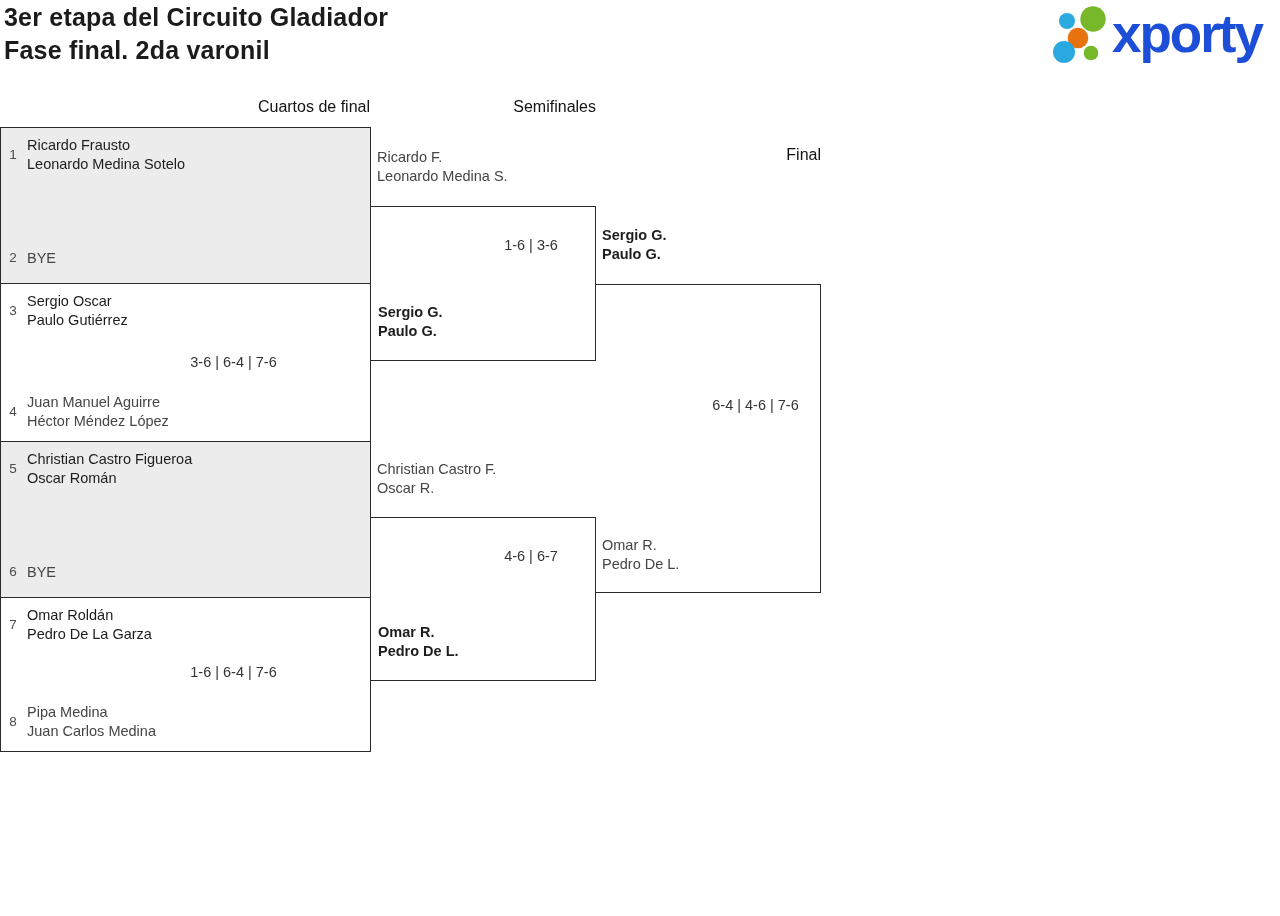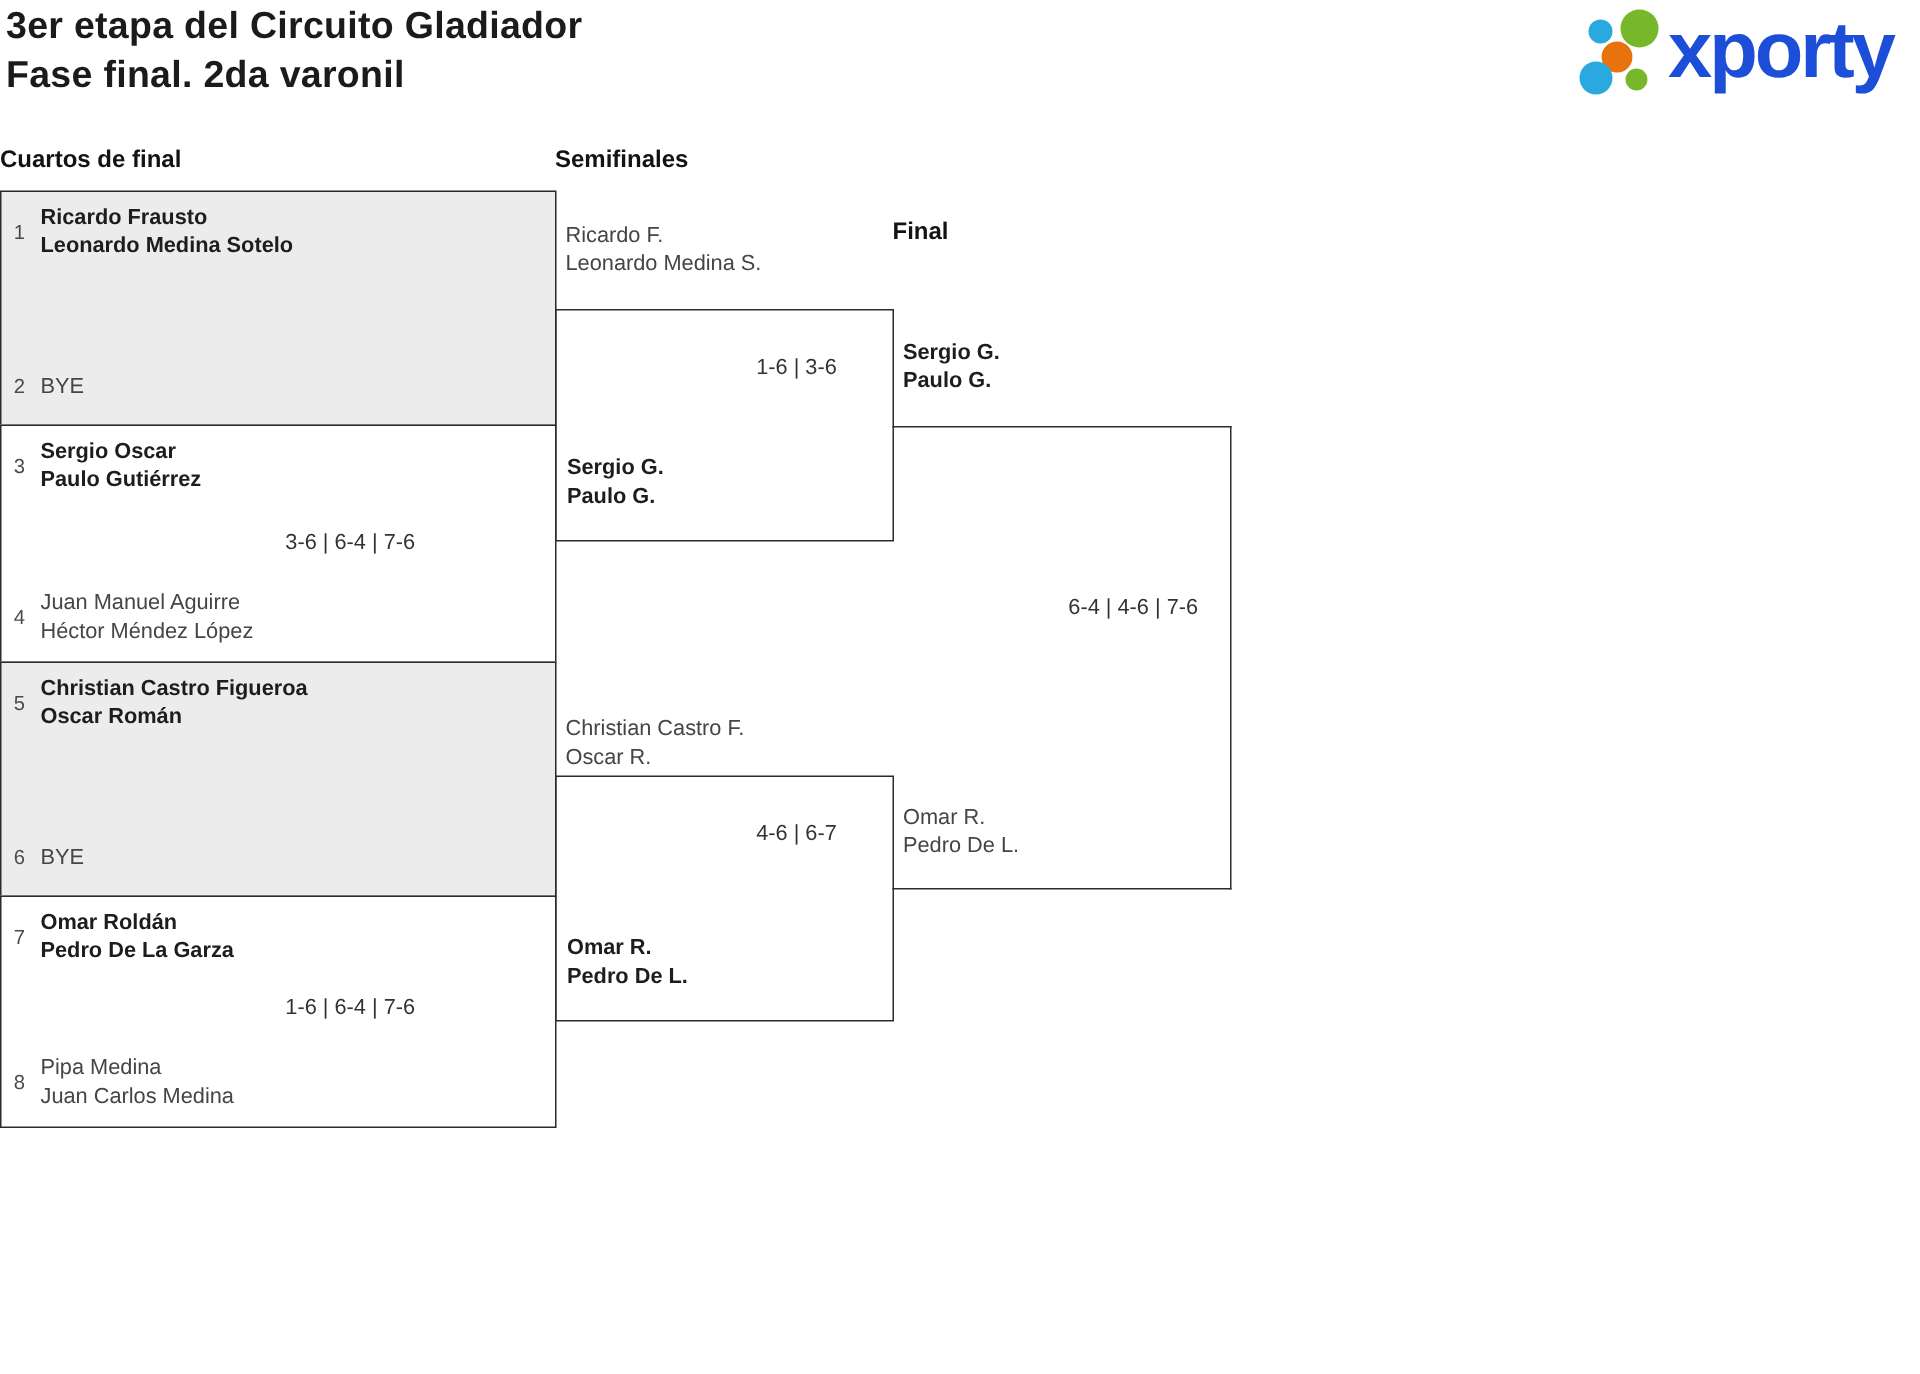--- a/index.html
+++ b/index.html
@@ -8,22 +8,22 @@
 
   
   .title{position:absolute;left:4px;top:1px;font-size:25px;font-weight:700;
          line-height:33px;color:#1b1b1b;letter-spacing:.2px;}
   .logo{position:absolute;left:1040px;top:0;width:236px;height:72px;}
   .logo svg{position:absolute;left:0;top:0;}
   .logo-text{position:absolute;left:72px;top:0px;font-size:53px;font-weight:700;
              color:#1d4ed8;letter-spacing:-2px;line-height:68px;}
 
   
-  .round-header{position:absolute;top:98px;font-size:16px;font-weight:700;
-                color:#131313;text-align:left;}
+  .round-header{position:absolute;top:98px;font-size:16px;font-weight:400;
+                color:#131313;text-align:right;}
   .rh-qf{left:0;width:370px;}
   .rh-sf{left:370px;width:226px;}
   .rh-f{left:595px;width:226px;margin-top:48px;}
 
   
   .box{position:absolute;box-sizing:border-box;border:1px solid #2b2b2b;}
   .qf1{left:0;top:127px;width:371px;height:157px;background:#ececec;}
   .qf2{left:0;top:283px;width:371px;height:159px;background:#fff;}
   .qf3{left:0;top:441px;width:371px;height:157px;background:#ececec;}
   .qf4{left:0;top:597px;width:371px;height:155px;background:#fff;}
@@ -31,21 +31,21 @@
   .sf2{left:370px;top:517px;width:226px;height:164px;background:transparent;}
   .final-box{left:595px;top:284px;width:226px;height:309px;border-left:none;background:transparent;}
 
   
   .slot{position:absolute;display:flex;align-items:center;gap:9px;left:7px;}
   .slot-top{top:8px;}
   .slot-bottom{bottom:11px;}
   .slot-bottom.bye{bottom:16px;}
   .seed{font-size:13.5px;color:#4b4b4b;min-width:10px;text-align:center;}
   .names{font-size:14.5px;line-height:18.5px;color:#454545;font-weight:400;}
-  .names.winner{color:#1d1d1d;font-weight:700;}
+  .names.winner{color:#1d1d1d;font-weight:400;}
   .nl{display:block;white-space:nowrap;}
 
   
   .score{position:absolute;left:0;width:100%;text-align:center;font-size:14.5px;
          color:#333;margin-left:48px;}
   .score-qf2{top:70px;}
   .score-qf4{top:66px;}
   .score-sf{top:30px;}
   .score-final{top:112px;}
 
@@ -152,21 +152,21 @@
     <span class="nl">Leonardo Medina S.</span>
   </div>
   <div class="box sf1">
     <div class="score score-sf">1-6 | 3-6</div>
     <div class="adv-label winner in-bottom">
       <span class="nl">Sergio G.</span>
       <span class="nl">Paulo G.</span>
     </div>
   </div>
 
-  <div class="adv-label" style="left:377px;top:460px;margin-top:17px;">
+  <div class="adv-label" style="left:377px;top:460px;">
     <span class="nl">Christian Castro F.</span>
     <span class="nl">Oscar R.</span>
   </div>
   <div class="box sf2">
     <div class="score score-sf">4-6 | 6-7</div>
     <div class="adv-label winner in-bottom">
       <span class="nl">Omar R.</span>
       <span class="nl">Pedro De L.</span>
     </div>
   </div>

